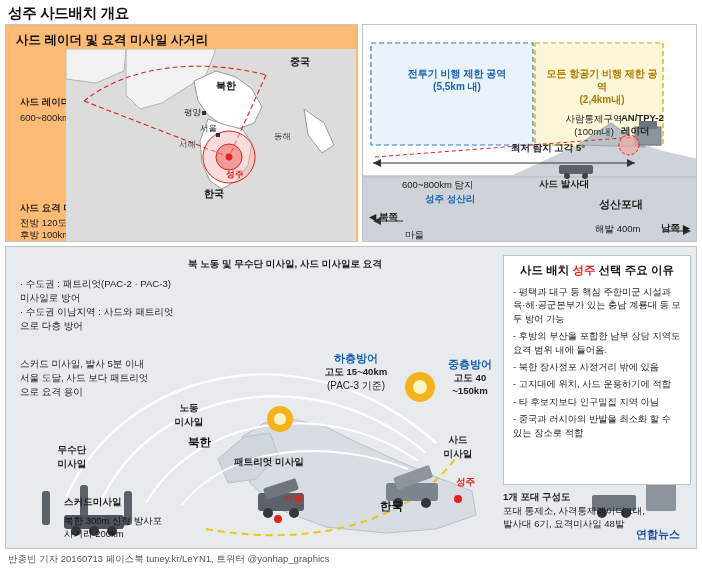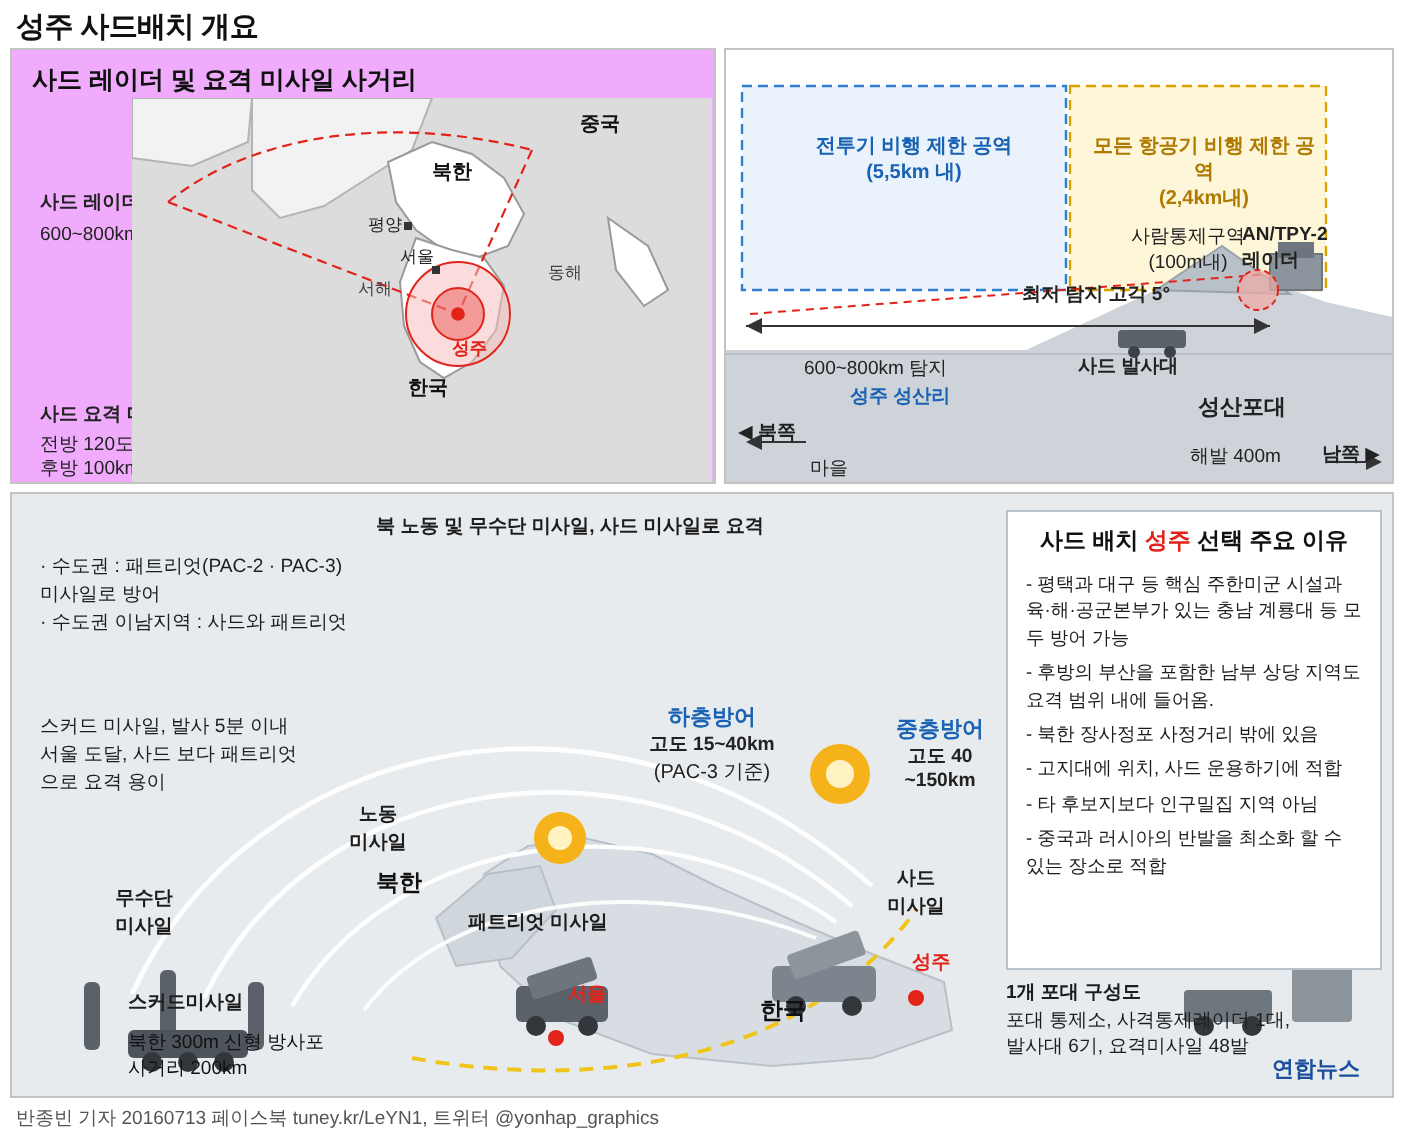--- a/index.html
+++ b/index.html
@@ -17,21 +17,21 @@
     letter-spacing:-0.3px;
   }
   #stage{
     position:absolute;left:5px;top:24px;width:692px;height:525px;
     background:#fff;
   }
   
   .panel{position:absolute;box-sizing:border-box;}
   #panel-radar{
     left:0;top:0;width:353px;height:218px;
-    background:#f0abfc;border:1px solid #c3c3c3;
+    background:#fdba74;border:1px solid #c3c3c3;
   }
   #panel-radar .ptitle{
     position:absolute;left:10px;top:7px;font-size:12.5px;font-weight:bold;color:#111;
   }
   .lbl{position:absolute;font-size:9.5px;line-height:13px;color:#222;}
   .lbl.b{font-weight:bold;}
   
   #kormap{position:absolute;left:60px;top:24px;width:290px;height:192px;}
   .land{fill:#ffffff;stroke:#9a9a9a;stroke-width:1;}
   .china{fill:#f2f2f2;stroke:#b4b4b4;stroke-width:1;}
@@ -238,20 +238,21 @@
       <rect x="586" y="248" width="44" height="16" rx="2" fill="#6f777e"></rect>
       <circle cx="596" cy="266" r="5" fill="#32373c"></circle>
       <circle cx="620" cy="266" r="5" fill="#32373c"></circle>
       <rect x="640" y="236" width="30" height="28" rx="2" fill="#8d959c"></rect>
     </svg>
 
     <div class="bullet" style="left:14px;top:30px;width:210px;">
       <div>· 수도권 : 패트리엇(PAC-2 · PAC-3)</div>
       <div>  미사일로 방어</div>
       <div>· 수도권 이남지역 : 사드와 패트리엇</div>
+      <div>  으로 다층 방어</div>
     </div>
 
     <div class="bullet" style="left:14px;top:110px;width:190px;">
       <div>스커드 미사일, 발사 5분 이내</div>
       <div>서울 도달, 사드 보다 패트리엇</div>
       <div>으로 요격 용이</div>
     </div>
 
     <div class="bullet" style="left:182px;top:10px;font-weight:bold;">북 노동 및 무수단 미사일, 사드 미사일로 요격</div>
 

